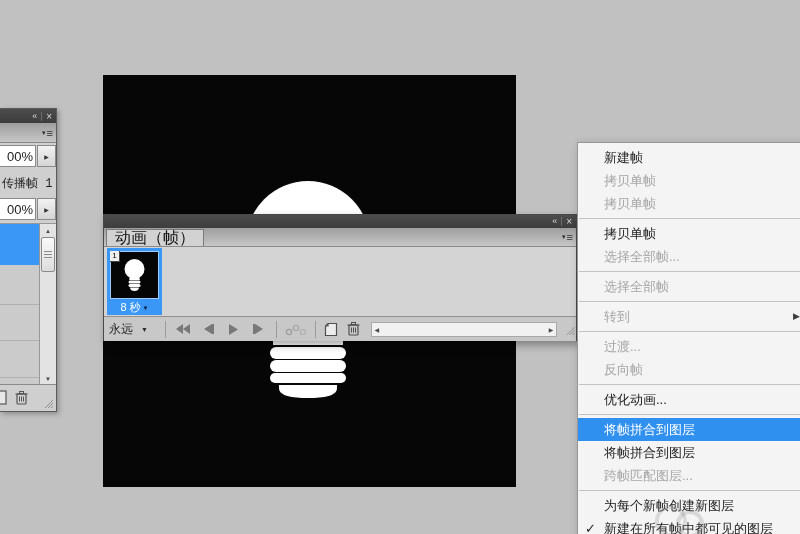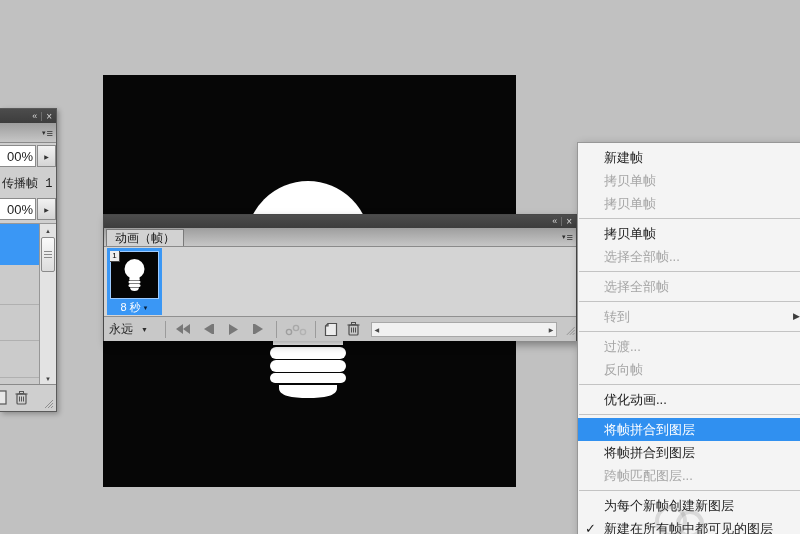--- a/index.html
+++ b/index.html
@@ -41,21 +41,21 @@
             flex-direction:column;gap:2px;}
   #lp-thumb i{display:block;width:8px;height:1px;background:#8a8a8a;}
   #lp-bottom{position:absolute;left:0;right:0;bottom:0;height:26px;background:#cfcfcf;border-top:1px solid #8a8a8a;}
 
   
   #anim-panel{left:103px;top:214px;width:474px;height:127px;background:#d4d4d4;z-index:4;
               border:1px solid #484848;box-shadow:3px 4px 8px rgba(0,0,0,.35);box-sizing:border-box;}
   #anim-panel .titlebar{height:13px;}
   #anim-panel .tabbar{height:18px;}
   #anim-tab{position:absolute;left:2px;bottom:0;height:16px;background:#d2d2d2;border:1px solid #7a7a7a;border-bottom:none;
-            font-size:12px;color:#161616;padding:0 8px;display:flex;align-items:center;}
+            font-size:16px;color:#161616;padding:0 8px;display:flex;align-items:center;}
   #anim-content{position:relative;height:69px;background:#d4d4d4;}
   #frame-box{position:absolute;left:3px;top:1px;width:55px;height:67px;background:#3a97f5;}
   #frame-thumb{position:absolute;left:3px;top:3px;width:47px;height:46px;background:#050505;border:1px solid #9ecbff;}
   #frame-badge{position:absolute;left:3px;top:3px;width:9px;height:10px;background:#efefef;color:#000;
                font-size:8px;line-height:10px;text-align:center;border-right:1px solid #444;border-bottom:1px solid #444;z-index:2;}
   #frame-delay{position:absolute;left:0;right:0;bottom:0;height:15px;display:flex;align-items:center;justify-content:center;
                color:#fff;font-size:11px;}
   #frame-delay .dd{color:#08203a;font-size:6px;margin-left:2px;}
   #anim-bottom{position:relative;height:25px;background:#c8c8c8;border-top:1px solid #909090;
                display:flex;align-items:center;padding-left:5px;box-sizing:border-box;}

